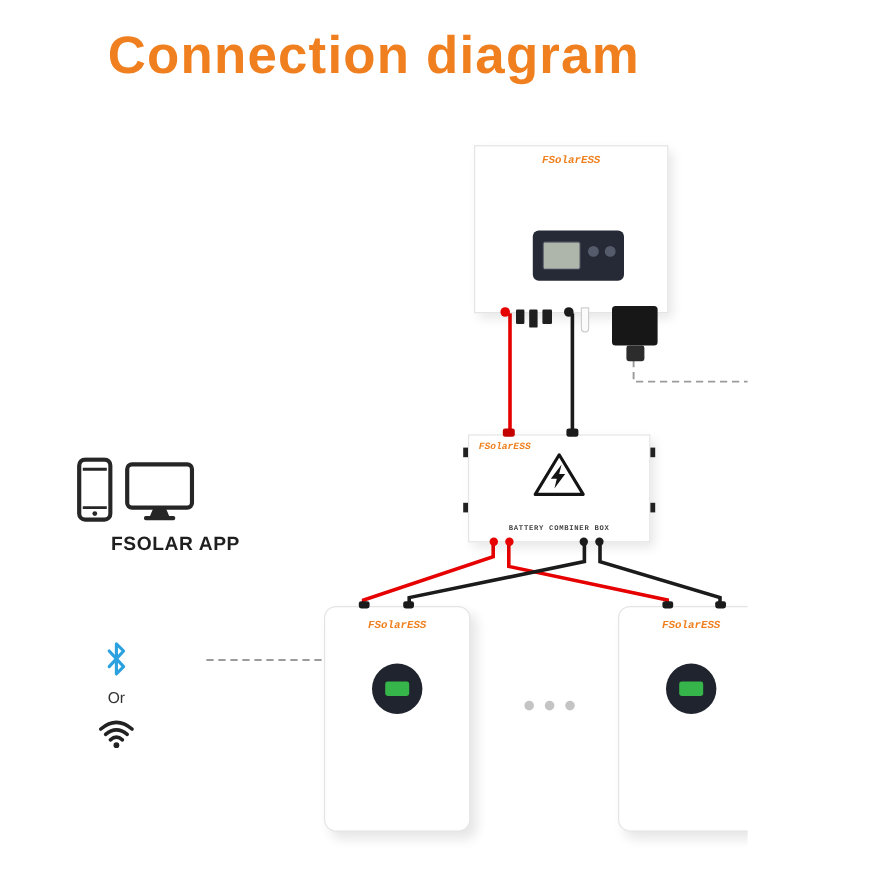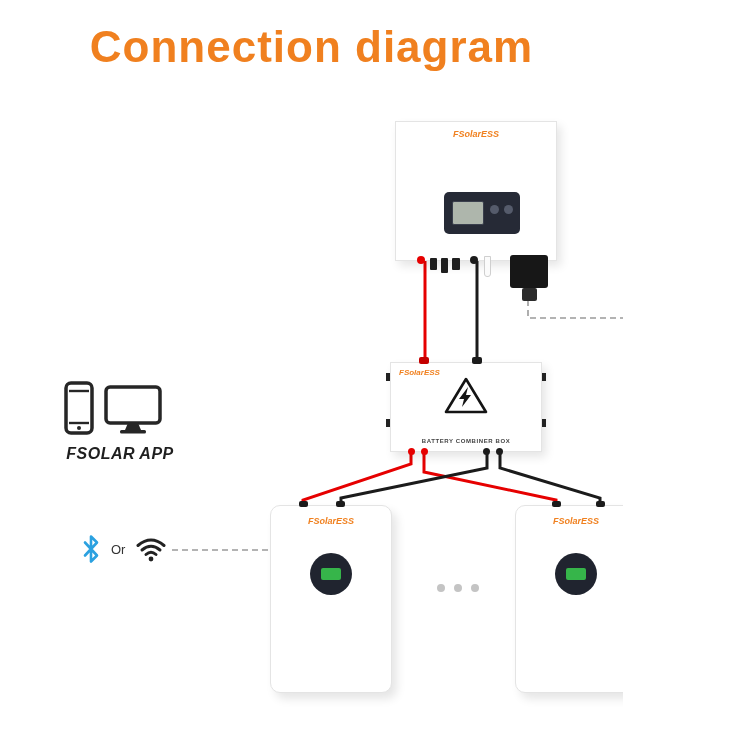--- a/index.html
+++ b/index.html
@@ -11,21 +11,21 @@
     position:absolute;top:22px;left:0;width:100%;margin:0;text-align:center;
     font-size:44px;font-weight:bold;color:#F0801F;letter-spacing:1px;
   }
   
   .wires{position:absolute;left:0;top:0;z-index:1;}
   .wires path{fill:none;}
   .wire-red{stroke:#E60000;stroke-width:3;}
   .wire-black{stroke:#1B1B1B;stroke-width:3;}
   .wire-dashed{stroke:#9B9B9B;stroke-width:1.6;stroke-dasharray:6 4;}
 
-  .device{position:absolute;background:#fff;border:1px solid #E4E4E4;z-index:2;}
+  .device{position:absolute;background:#fff;border:1px solid #E4E4E4;z-index:2;font-family:Liberation Mono, monospace;}
 
   
   .inverter{left:395px;top:121px;width:160px;height:138px;box-shadow:4px 5px 9px rgba(0,0,0,.10);}
   .brand-logo{font-size:9px;font-weight:bold;font-style:italic;color:#F0801F;white-space:nowrap;}
   .inv-logo{position:absolute;top:7px;left:0;width:100%;text-align:center;}
   .inv-display{position:absolute;left:48px;top:70px;width:76px;height:42px;background:#262A36;border-radius:5px;}
   .inv-lcd{position:absolute;left:8px;top:9px;width:30px;height:22px;background:#AEB6AC;border:1px solid #3A3F4D;border-radius:2px;}
   .inv-btn{position:absolute;width:9px;height:9px;border-radius:50%;background:#555B6B;top:13px;}
   .inv-btn.b1{left:46px;}.inv-btn.b2{left:60px;}
   .inv-conn{position:absolute;background:#1F1F1F;border-radius:1px;}
@@ -70,23 +70,23 @@
   .battery-left .bat-term.t-red{left:28px;}
   .battery-left .bat-term.t-black{left:65px;}
   .battery-right .bat-term.t-red{left:36px;}
   .battery-right .bat-term.t-black{left:80px;}
 
   .dots{position:absolute;left:437px;top:584px;display:flex;gap:9px;z-index:2;}
   .dots span{width:8px;height:8px;border-radius:50%;background:#C4C4C4;}
 
   
   .app-icons{position:absolute;left:64px;top:381px;display:flex;align-items:flex-end;gap:10px;z-index:2;}
-  .app-label{position:absolute;left:40px;top:445px;width:160px;text-align:center;
-    font-size:16px;font-weight:bold;color:#1F1F1F;letter-spacing:.5px;z-index:2;font-style:italic;}
-  .wireless{position:absolute;left:80px;top:533px;display:flex;align-items:center;gap:9px;z-index:2;}
+  .app-label{position:absolute;left:40px;top:445px;width:160px;text-align:right;
+    font-size:16px;font-weight:bold;color:#1F1F1F;letter-spacing:.5px;z-index:2;}
+  .wireless{position:absolute;left:80px;top:533px;display:flex;align-items:center;gap:9px;z-index:2;flex-direction:column;}
   .or-label{font-size:13px;color:#333;}
 </style>
 </head>
 <body>
 
 <div class="canvas">
 
   <h1 class="title">Connection diagram</h1>
 
   <svg class="wires" width="734" height="734">

